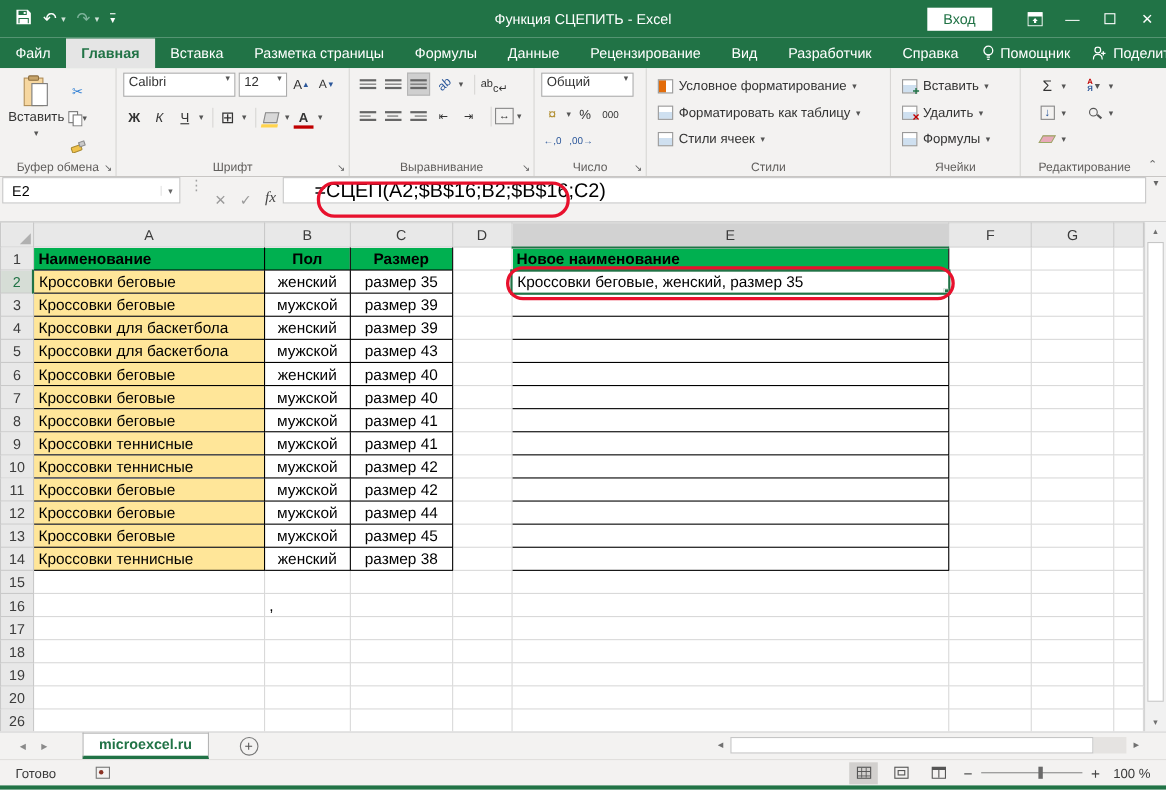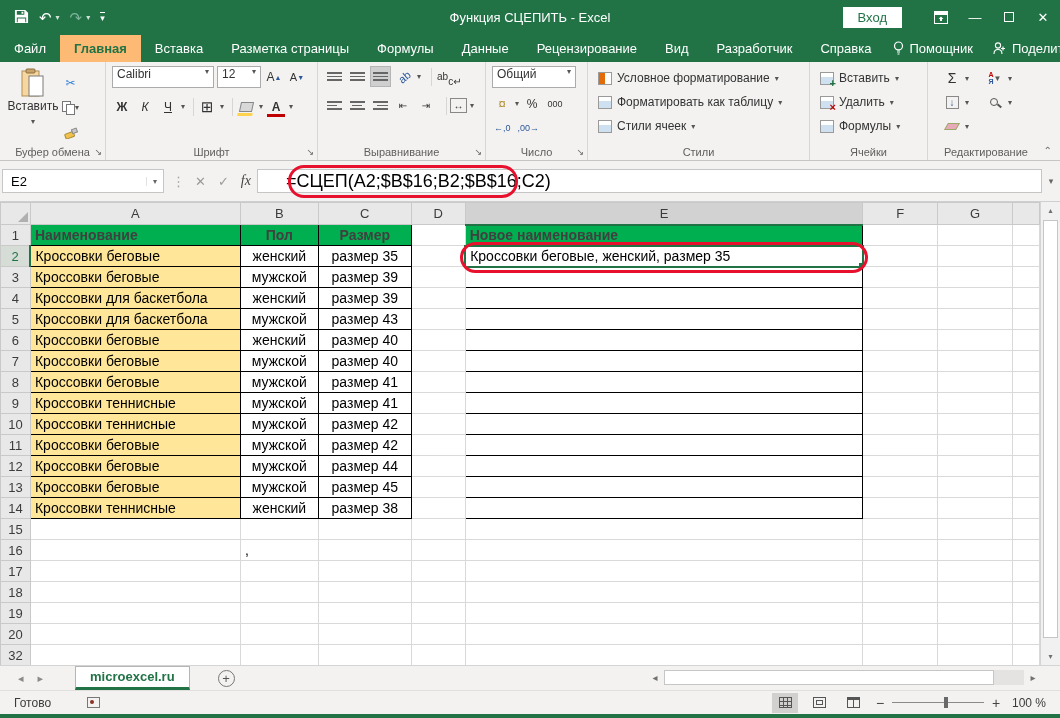--- a/index.html
+++ b/index.html
@@ -16,21 +16,21 @@
   .title-text { position:absolute; left:50%; transform:translateX(-50%); font-size:13px; white-space:nowrap; }
   .tb-right { margin-left:auto; display:flex; align-items:center; height:100%; }
   .signin { background:#fff; color:var(--green); font-size:13px; padding:3px 15px; margin-right:22px; cursor:pointer; }
   .winbtn { width:34px; height:100%; display:flex; align-items:center; justify-content:center; font-size:13px; cursor:pointer; color:#fff; }
   .ribbon-disp svg { display:block; }
   .maxbox { width:10px; height:10px; border:1px solid #fff; display:inline-block; }
 
   
   .tabrow { position:absolute; top:34px; left:0; width:1060px; height:28px; background:var(--green); display:flex; align-items:flex-end; color:#fff; font-size:13px; }
   .tab { padding:0 14px; line-height:27px; cursor:pointer; white-space:nowrap; }
-  .tab.active { background:#fdba74; color:var(--green); font-weight:bold; }
+  .tab.active { background:#e5e5e5; color:var(--green); font-weight:bold; }
   .tabrow-right { margin-left:auto; display:flex; align-items:center; gap:4px; padding-right:12px; line-height:27px; }
   .tabrow-right .titem { display:flex; align-items:center; gap:5px; padding:0 8px; cursor:pointer; }
 
   
   .ribbon { position:absolute; top:62px; left:0; width:1060px; height:99px; background:#f3f2f1; border-bottom:1px solid #c8c6c4; display:flex; font-size:12px; color:#333; }
   .grp { position:relative; height:98px; border-right:1px solid #d8d6d4; padding:4px 4px 18px 6px; }
   .grp-label { position:absolute; bottom:2px; left:0; right:0; text-align:center; font-size:11px; color:#605e5c; white-space:nowrap; }
   .launcher { position:absolute; bottom:3px; right:3px; font-size:9px; color:#666; cursor:pointer; }
   .dd { font-size:8px; color:#555; }
   .combo { background:#fff; border:1px solid #ababab; height:22px; display:flex; align-items:flex-start; padding:0 4px; justify-content:space-between; cursor:pointer; }
@@ -54,21 +54,21 @@
   .sq.grn::after { content:"+"; position:absolute; right:-3px; bottom:-5px; color:#217346; font-weight:bold; font-size:11px; }
   .sq.red::after { content:"×"; position:absolute; right:-3px; bottom:-5px; color:#c00000; font-weight:bold; font-size:11px; }
   .mag { display:inline-block; width:8px; height:8px; border:1.6px solid #555; border-radius:50%; position:relative; margin-right:3px; }
   .mag::after { content:""; position:absolute; width:5px; height:1.6px; background:#555; right:-5px; bottom:-2px; transform:rotate(40deg); }
   .eraser { display:inline-block; width:12px; height:7px; background:#e8a9b8; border:1px solid #9a6; transform:skewX(-30deg); }
   .filldown { display:inline-block; width:13px; height:13px; border:1px solid #888; color:#2b579a; font-size:10px; line-height:12px; text-align:center; font-weight:bold; }
   .sorticn { display:inline-flex; flex-direction:column; font-size:7px; line-height:7px; color:#c00000; font-weight:bold; }
   .chev-collapse { position:absolute; right:8px; bottom:4px; color:#666; font-size:10px; cursor:pointer; }
 
   
-  .fbar { position:absolute; top:161px; left:0; width:1060px; height:41px; background:#f3f2f1; display:flex; align-items:center; border-bottom:1px solid #cfcfcf; }
+  .fbar { position:absolute; top:161px; left:0; width:1060px; height:41px; background:#f3f2f1; display:flex; border-bottom:1px solid #cfcfcf; }
   .namebox { width:162px; height:24px; margin-left:2px; background:#fff; border:1px solid #c6c6c6; display:flex; align-items:center; font-size:13px; padding-left:8px; }
   .namebox .nb-dd { margin-left:auto; padding:0 6px; border-left:1px solid #e1e1e1; color:#666; font-size:8px; cursor:pointer; }
   .fdots { color:#a0a0a0; padding:0 8px; font-size:13px; }
   .fbtns { display:flex; align-items:center; gap:12px; padding:0 6px 0 2px; }
   .fbtns span { cursor:pointer; }
   .fx-x { color:#9a9a9a; font-size:13px; }
   .fx-chk { color:#9a9a9a; font-size:13px; }
   .fx-fx { font-family:"Liberation Serif",serif; font-style:italic; font-size:14px; color:#444; }
   .ffield { flex:1; height:24px; background:#fff; border:1px solid #c6c6c6; display:flex; align-items:center; font-size:18px; padding-left:28px; color:#000; }
   .f-dd { width:18px; text-align:center; color:#666; font-size:9px; cursor:pointer; }
@@ -78,21 +78,21 @@
   table.sheet { border-collapse:collapse; table-layout:fixed; font-size:14px; }
   .sheet th, .sheet td { overflow:hidden; white-space:nowrap; }
   .sheet td { border:1px solid #d9d9d9; height:21px; line-height:19px; padding:0 4px; color:#000; }
   .sheet .ch { background:#e8e8e8; border:1px solid #c9c9c9; height:22px; font-weight:normal; font-size:13px; color:#3c3c3c; cursor:pointer; }
   .sheet .ch.sel { background:#d2d2d2; border-bottom:2px solid var(--green); }
   .sheet .rh { background:#e8e8e8; border:1px solid #c9c9c9; font-weight:normal; font-size:13px; color:#3c3c3c; text-align:center; cursor:pointer; }
   .sheet .rh.sel { background:#d6ddd6; color:var(--green); border-right:2px solid var(--green); }
   .sheet .corner { background:#e8e8e8; border:1px solid #c9c9c9; position:relative; cursor:pointer; }
   .tri { position:absolute; right:2px; bottom:2px; width:0; height:0; border-left:10px solid transparent; border-bottom:10px solid #b0b0b0; }
   .sheet td.tb { border:1px solid #000; }
-  .sheet td.gh { background:var(--hdrfill); font-weight:bold; color:#404040; }
+  .sheet td.gh { background:var(--hdrfill); font-weight:bold; color:#000000; }
   .sheet td.yel { background:var(--yel); }
   .sheet td.ctr { text-align:center; }
   .sheet td.active { border:2px solid var(--green); position:relative; }
   .fillhandle { position:absolute; right:-1px; bottom:-1px; width:5px; height:5px; background:var(--green); border:1px solid #fff; }
 
   
   .vscroll { position:absolute; top:202px; left:1040px; width:20px; height:463px; background:#f1f1f1; border-left:1px solid #d4d4d4; }
   .vscroll .btn { height:17px; text-align:center; font-size:8px; color:#707070; line-height:17px; cursor:pointer; }
   .vthumb { position:absolute; top:18px; left:2px; width:15px; height:418px; background:#fff; border:1px solid #c6c6c6; cursor:pointer; }
   .vscroll .btn.down { position:absolute; bottom:0; width:100%; }
@@ -680,21 +680,21 @@
             <td class=""></td>
             <td class=""></td>
             <td class=""></td>
             <td class=""></td>
             <td class=""></td>
             <td class=""></td>
             <td class=""></td>
             <td class=""></td>
           </tr>
           <tr>
-            <th class="rh">32</th>
+            <th class="rh">26</th>
             <td class=""></td>
             <td class=""></td>
             <td class=""></td>
             <td class=""></td>
             <td class=""></td>
             <td class=""></td>
             <td class=""></td>
             <td class=""></td>
           </tr>
         </tbody>

